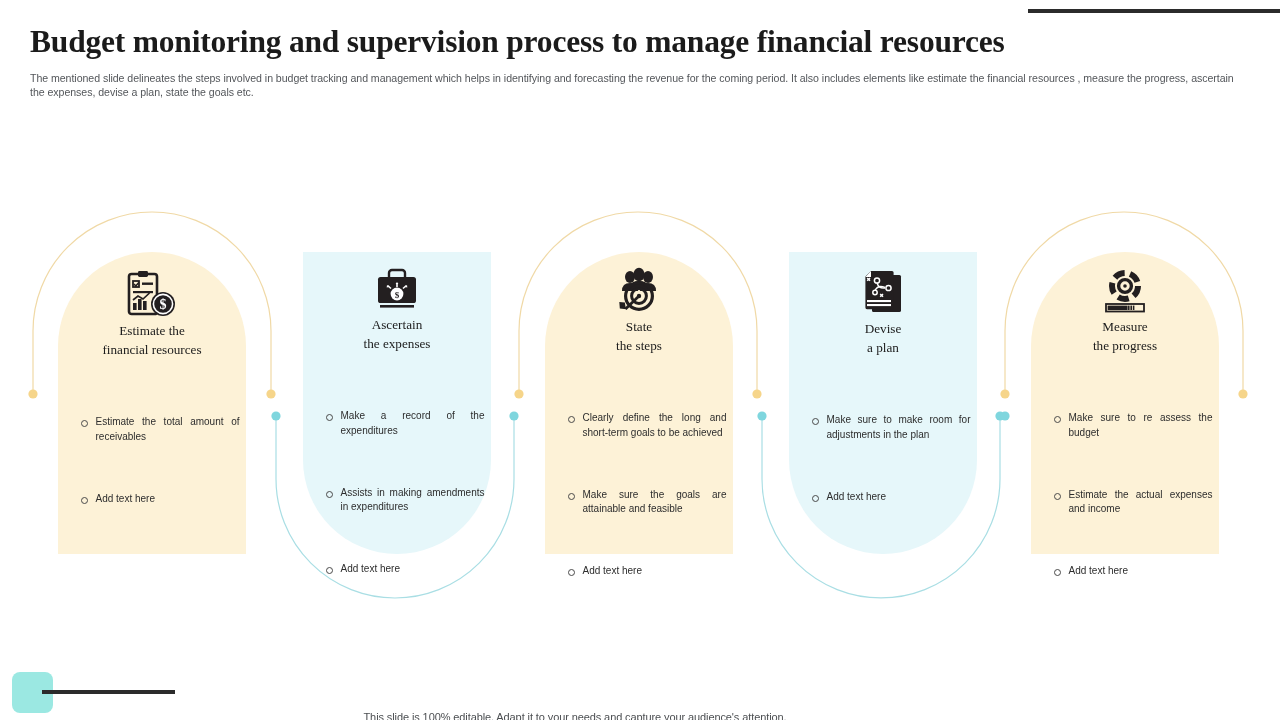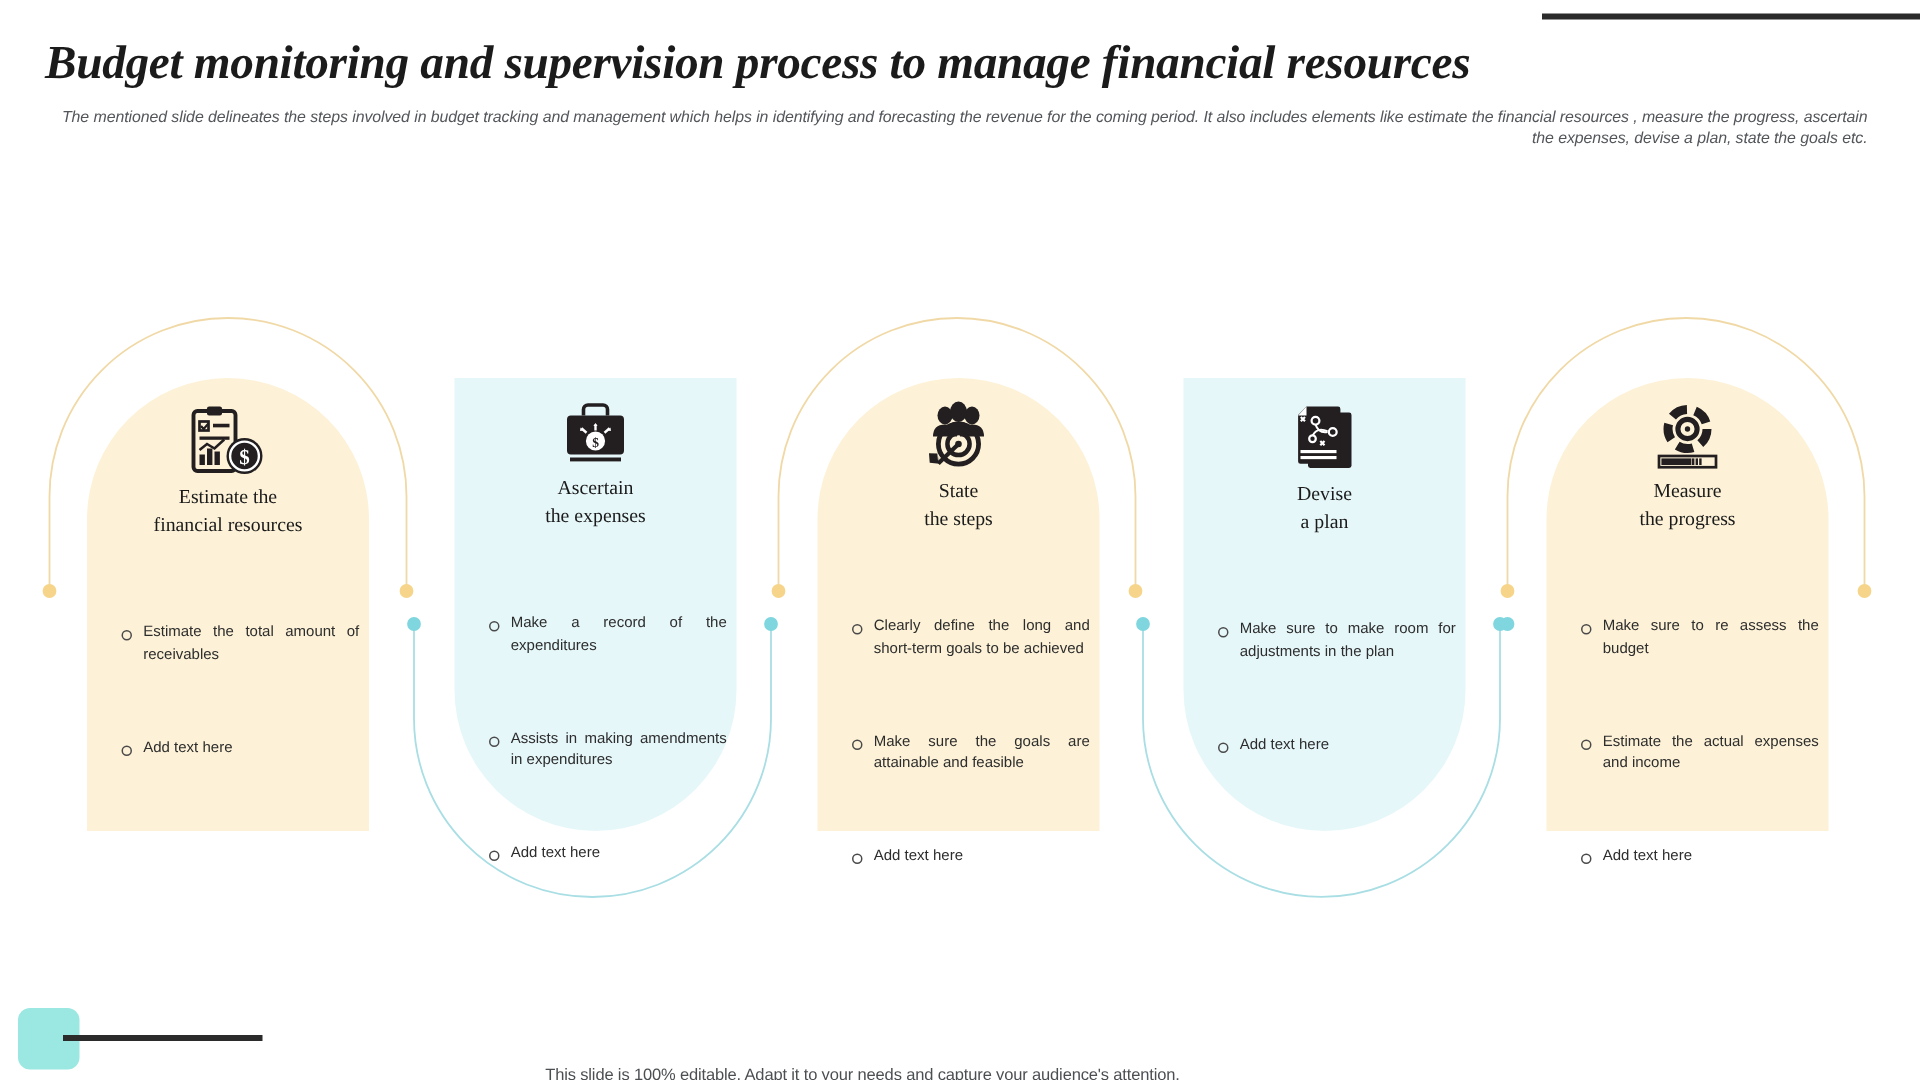--- a/index.html
+++ b/index.html
@@ -12,30 +12,30 @@
   }
   #slide{ position:relative; width:1280px; height:720px; background:#fff; }
 
   
   .top-rule{
     position:absolute; top:9px; left:1028px; width:252px; height:4px;
     background:#2b2b2b;
   }
 
   
-  .header{ position:absolute; top:24px; left:30px; width:1220px;font-style:italic; }
+  .header{ position:absolute; top:24px; left:30px; width:1220px; }
   .slide-title{
     font-family:"Liberation Serif", serif;
     font-weight:700; font-size:31.5px; line-height:1.16;
     color:#1b1b1b; letter-spacing:-0.2px; white-space:nowrap;
   }
   .slide-subtitle{
     margin-top:11px;
     font-size:10.6px; line-height:1.32; color:#53565a;
-    max-width:1215px; letter-spacing:-0.05px;text-align:right;
+    max-width:1215px; letter-spacing:-0.05px;
   }
 
   
   .diagram{ position:absolute; left:0; top:196px; width:1280px; height:430px; }
   .deco-layer{ position:absolute; inset:0; width:1280px; height:430px; }
 
   .card{
     position:absolute; width:188px;
     overflow:visible;
   }

